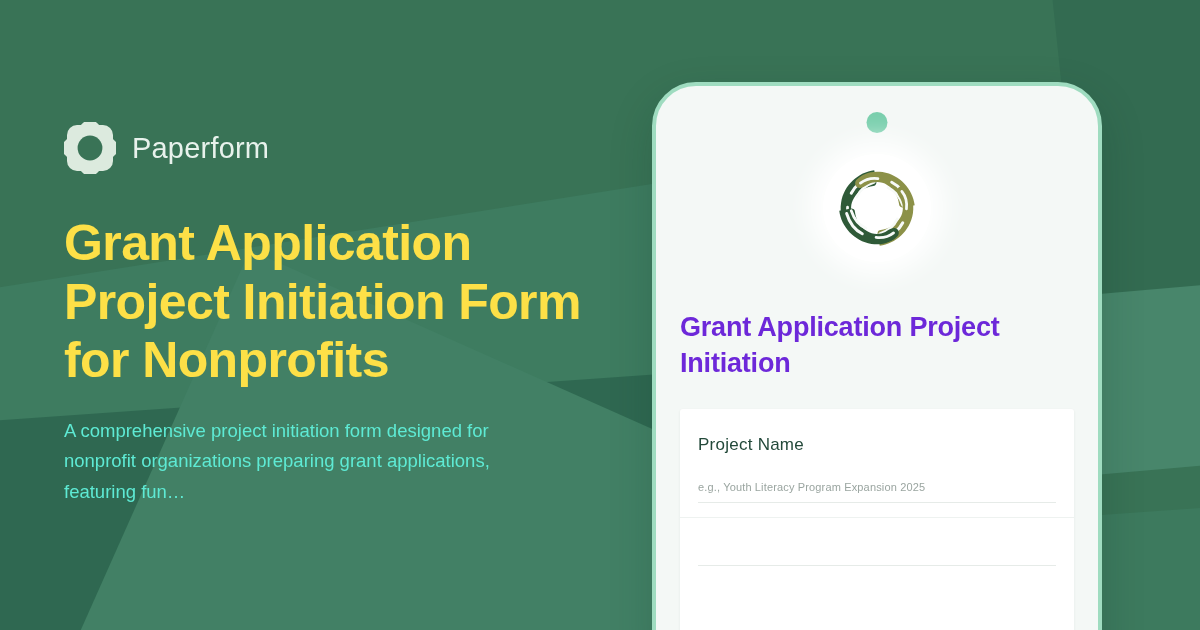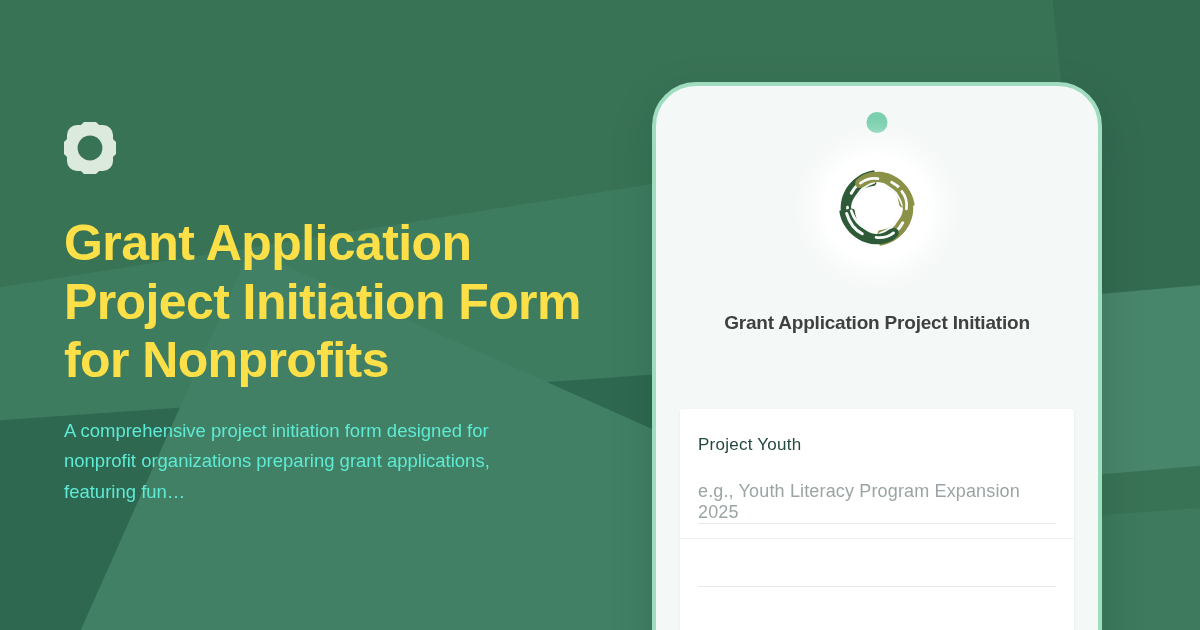--- a/index.html
+++ b/index.html
@@ -136,23 +136,23 @@
     background:#ffffff;
     display:flex; align-items:center; justify-content:center;
     box-shadow:0 0 26px 14px rgba(255,255,255,0.95);
   }
   .form-logo { width:92px; height:92px; display:block; }
 
   .form-title {
     position:absolute;
     left:24px; right:24px;
     top:224px;
-    text-align:center;
-    color:#404040;
-    font-size:19px;
+    text-align:left;
+    color:#6d28d9;
+    font-size:27px;
     font-weight:700;
     line-height:1.32;
     letter-spacing:-0.2px;
   }
 
   .form-card {
     position:absolute;
     left:24px; right:24px;
     top:323px;
     bottom:0;
@@ -170,21 +170,21 @@
   .field-label {
     color:#23493a;
     font-size:17px;
     font-weight:500;
     letter-spacing:0.25px;
     margin-bottom:26px;
   }
   .field-input {
     border-bottom:1px solid #e6ebe8;
     min-height:22px;
-    font-size:18px;
+    font-size:11px;
     letter-spacing:0.15px;
     color:#9aa5a0;
   }
   .field-input.empty { color:transparent; }
 </style>
 </head>
 <body>
 
 <div class="stage">
 
@@ -202,20 +202,21 @@
         <defs>
           <mask id="pfmask">
             <rect x="0" y="0" width="52" height="52" fill="#000"></rect>
             <rect x="3" y="3" width="46" height="46" rx="10" fill="#fff"></rect>
             <rect x="26" y="-6" width="45.3" height="45.3" rx="10" fill="#fff" transform="rotate(45 26 -6)"></rect>
             <circle cx="26" cy="26" r="12.4" fill="#000"></circle>
           </mask>
         </defs>
         <rect x="0" y="0" width="52" height="52" fill="#dceade" mask="url(#pfmask)"></rect>
       </svg>
+      <div class="brand-name">Paperform</div>
     </div>
 
     <h1 class="headline">Grant Application Project Initiation Form for Nonprofits</h1>
 
     <p class="subcopy">A comprehensive project initiation form designed for nonprofit organizations preparing grant applications, featuring fun…</p>
   </div>
 
   <div class="phone">
 
     <div class="phone-cam"></div>
@@ -253,21 +254,21 @@
           </g>
         </g>
       </svg>
     </div>
 
     <div class="form-title">Grant Application Project Initiation</div>
 
     <div class="form-card">
 
       <div class="field">
-        <div class="field-label">Project Youth</div>
+        <div class="field-label">Project Name</div>
         <div class="field-input">e.g., Youth Literacy Program Expansion 2025</div>
       </div>
 
       <div class="field">
         <div class="field-input empty"></div>
       </div>
 
     </div>
   </div>
 

